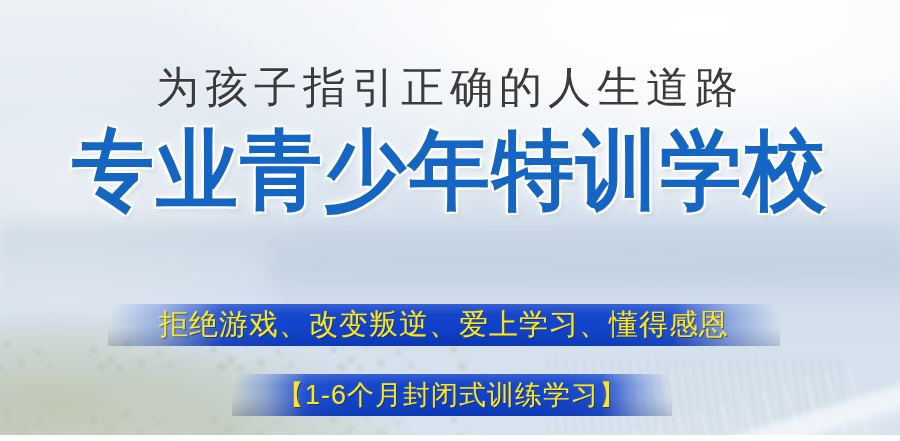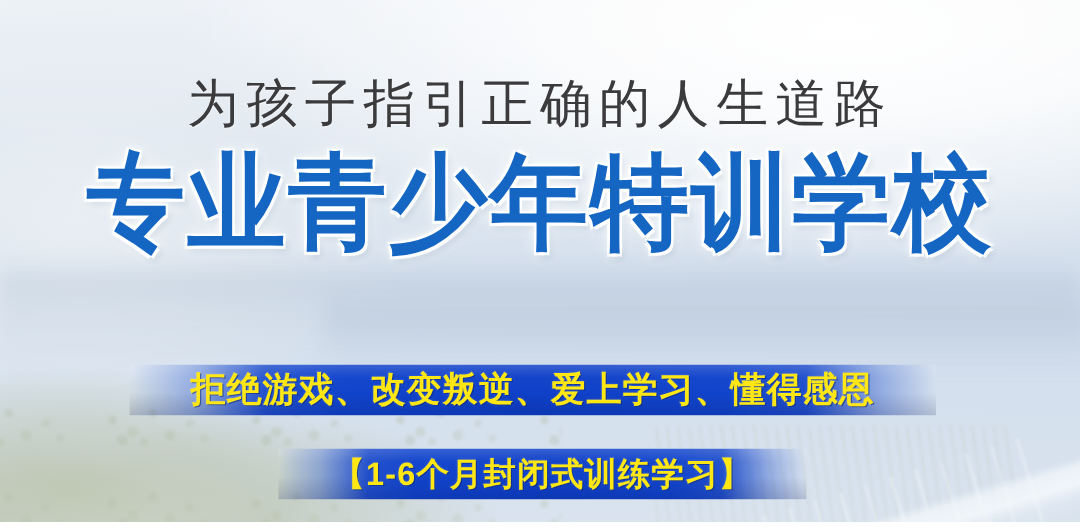--- a/index.html
+++ b/index.html
@@ -191,21 +191,21 @@
     transform: scaleY(1.06);
   }
 
   .band {
     position: absolute;
     height: 42px;
     display: flex;
     align-items: center;
     justify-content: center;
     color: #ffe716;
-    font-weight: 700;
+    font-weight: 400;
     white-space: nowrap;
     text-shadow: 1px 1px 0 rgba(0,30,110,0.55), 0 0 2px rgba(255,255,255,0.25);
     text-align: right;
   }
   .band::before {
     content: "";
     position: absolute;
     inset: 0;
     z-index: 0;
     background: linear-gradient(90deg,

